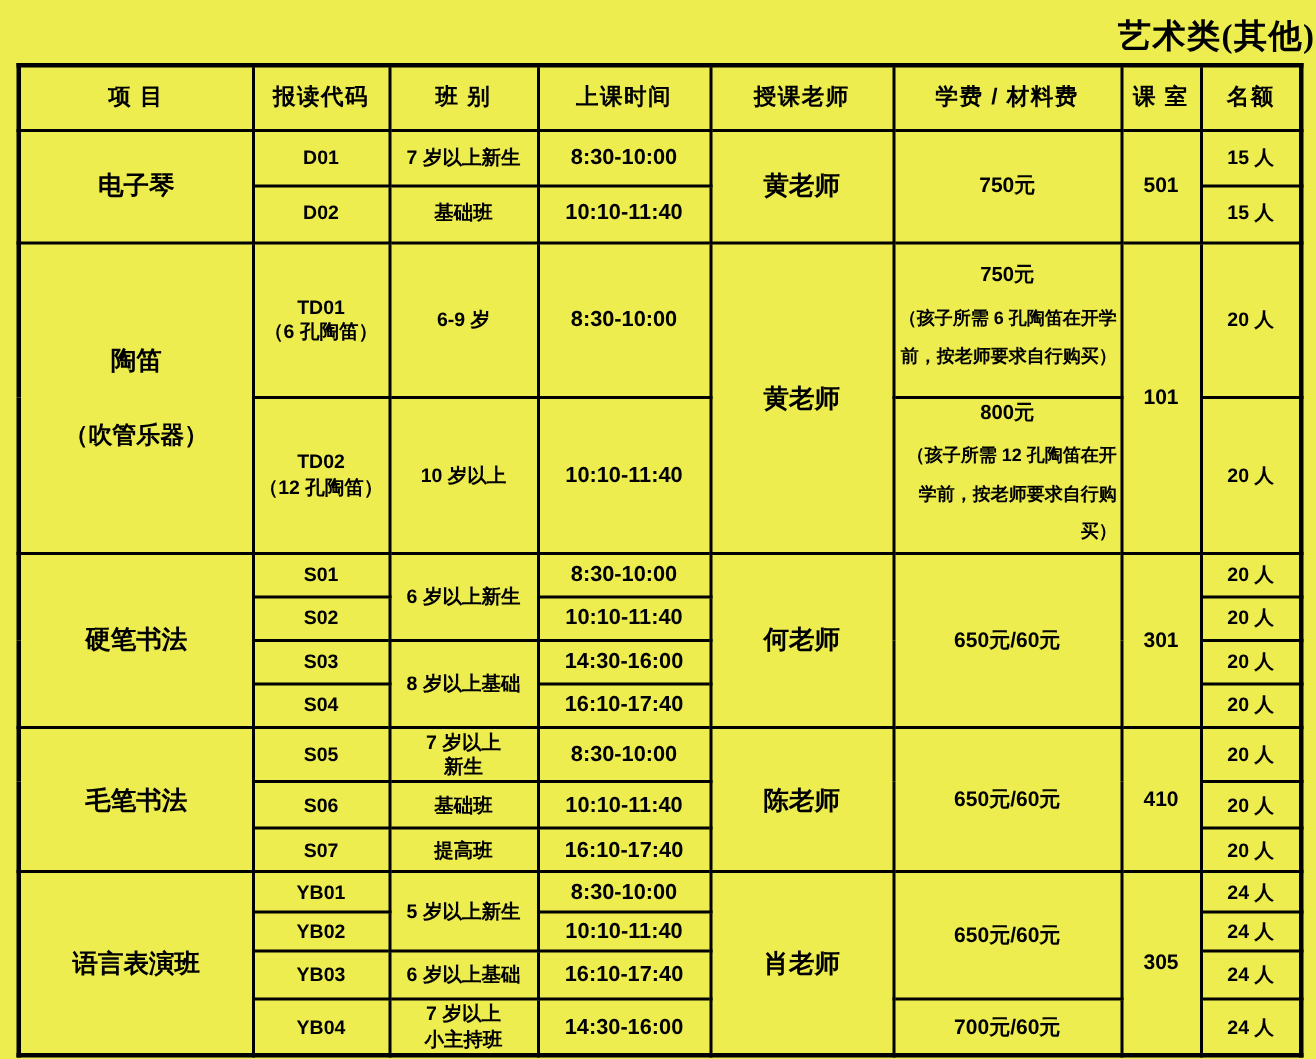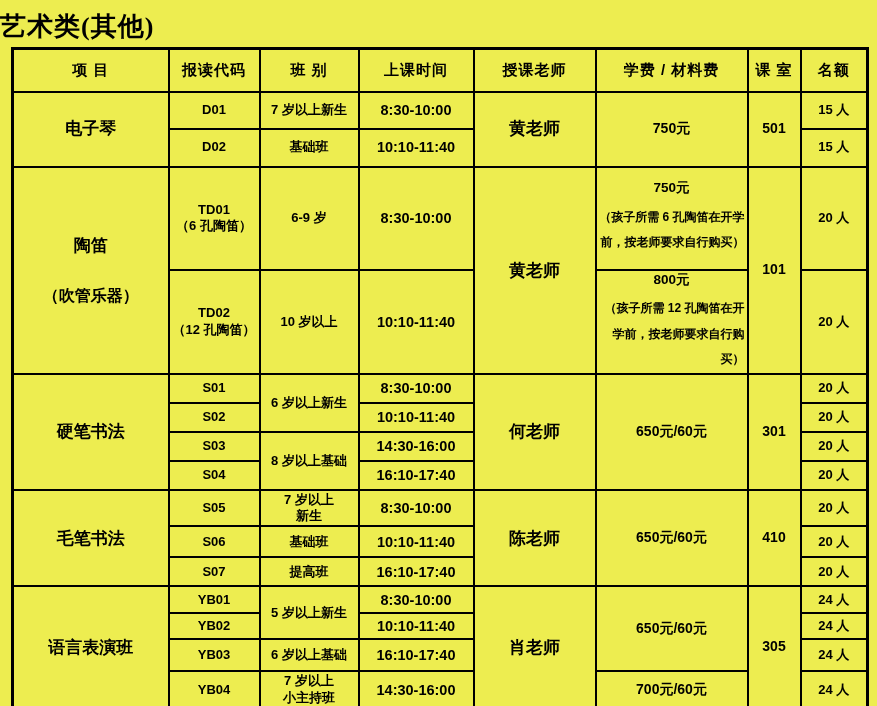--- a/index.html
+++ b/index.html
@@ -5,22 +5,22 @@
   html,body{margin:0;padding:0;}
   body{
     width:877px;height:706px;
     background:#EDED50;
     color:#000;
     font-family:"Liberation Sans","DejaVu Sans",sans-serif;
     overflow:hidden;
   }
   .title{
     font-weight:bold;
-    font-size:26px;
-    text-align:left;
+    font-size:22px;
+    text-align:right;
     padding:9px 0 3px 0;
     font-family:"Liberation Serif","DejaVu Serif",serif;
     letter-spacing:1px;
   }
   table.schedule{
     border-collapse:collapse;
     table-layout:fixed;
     margin-left:11px;
     border:3px solid #000;
   }

